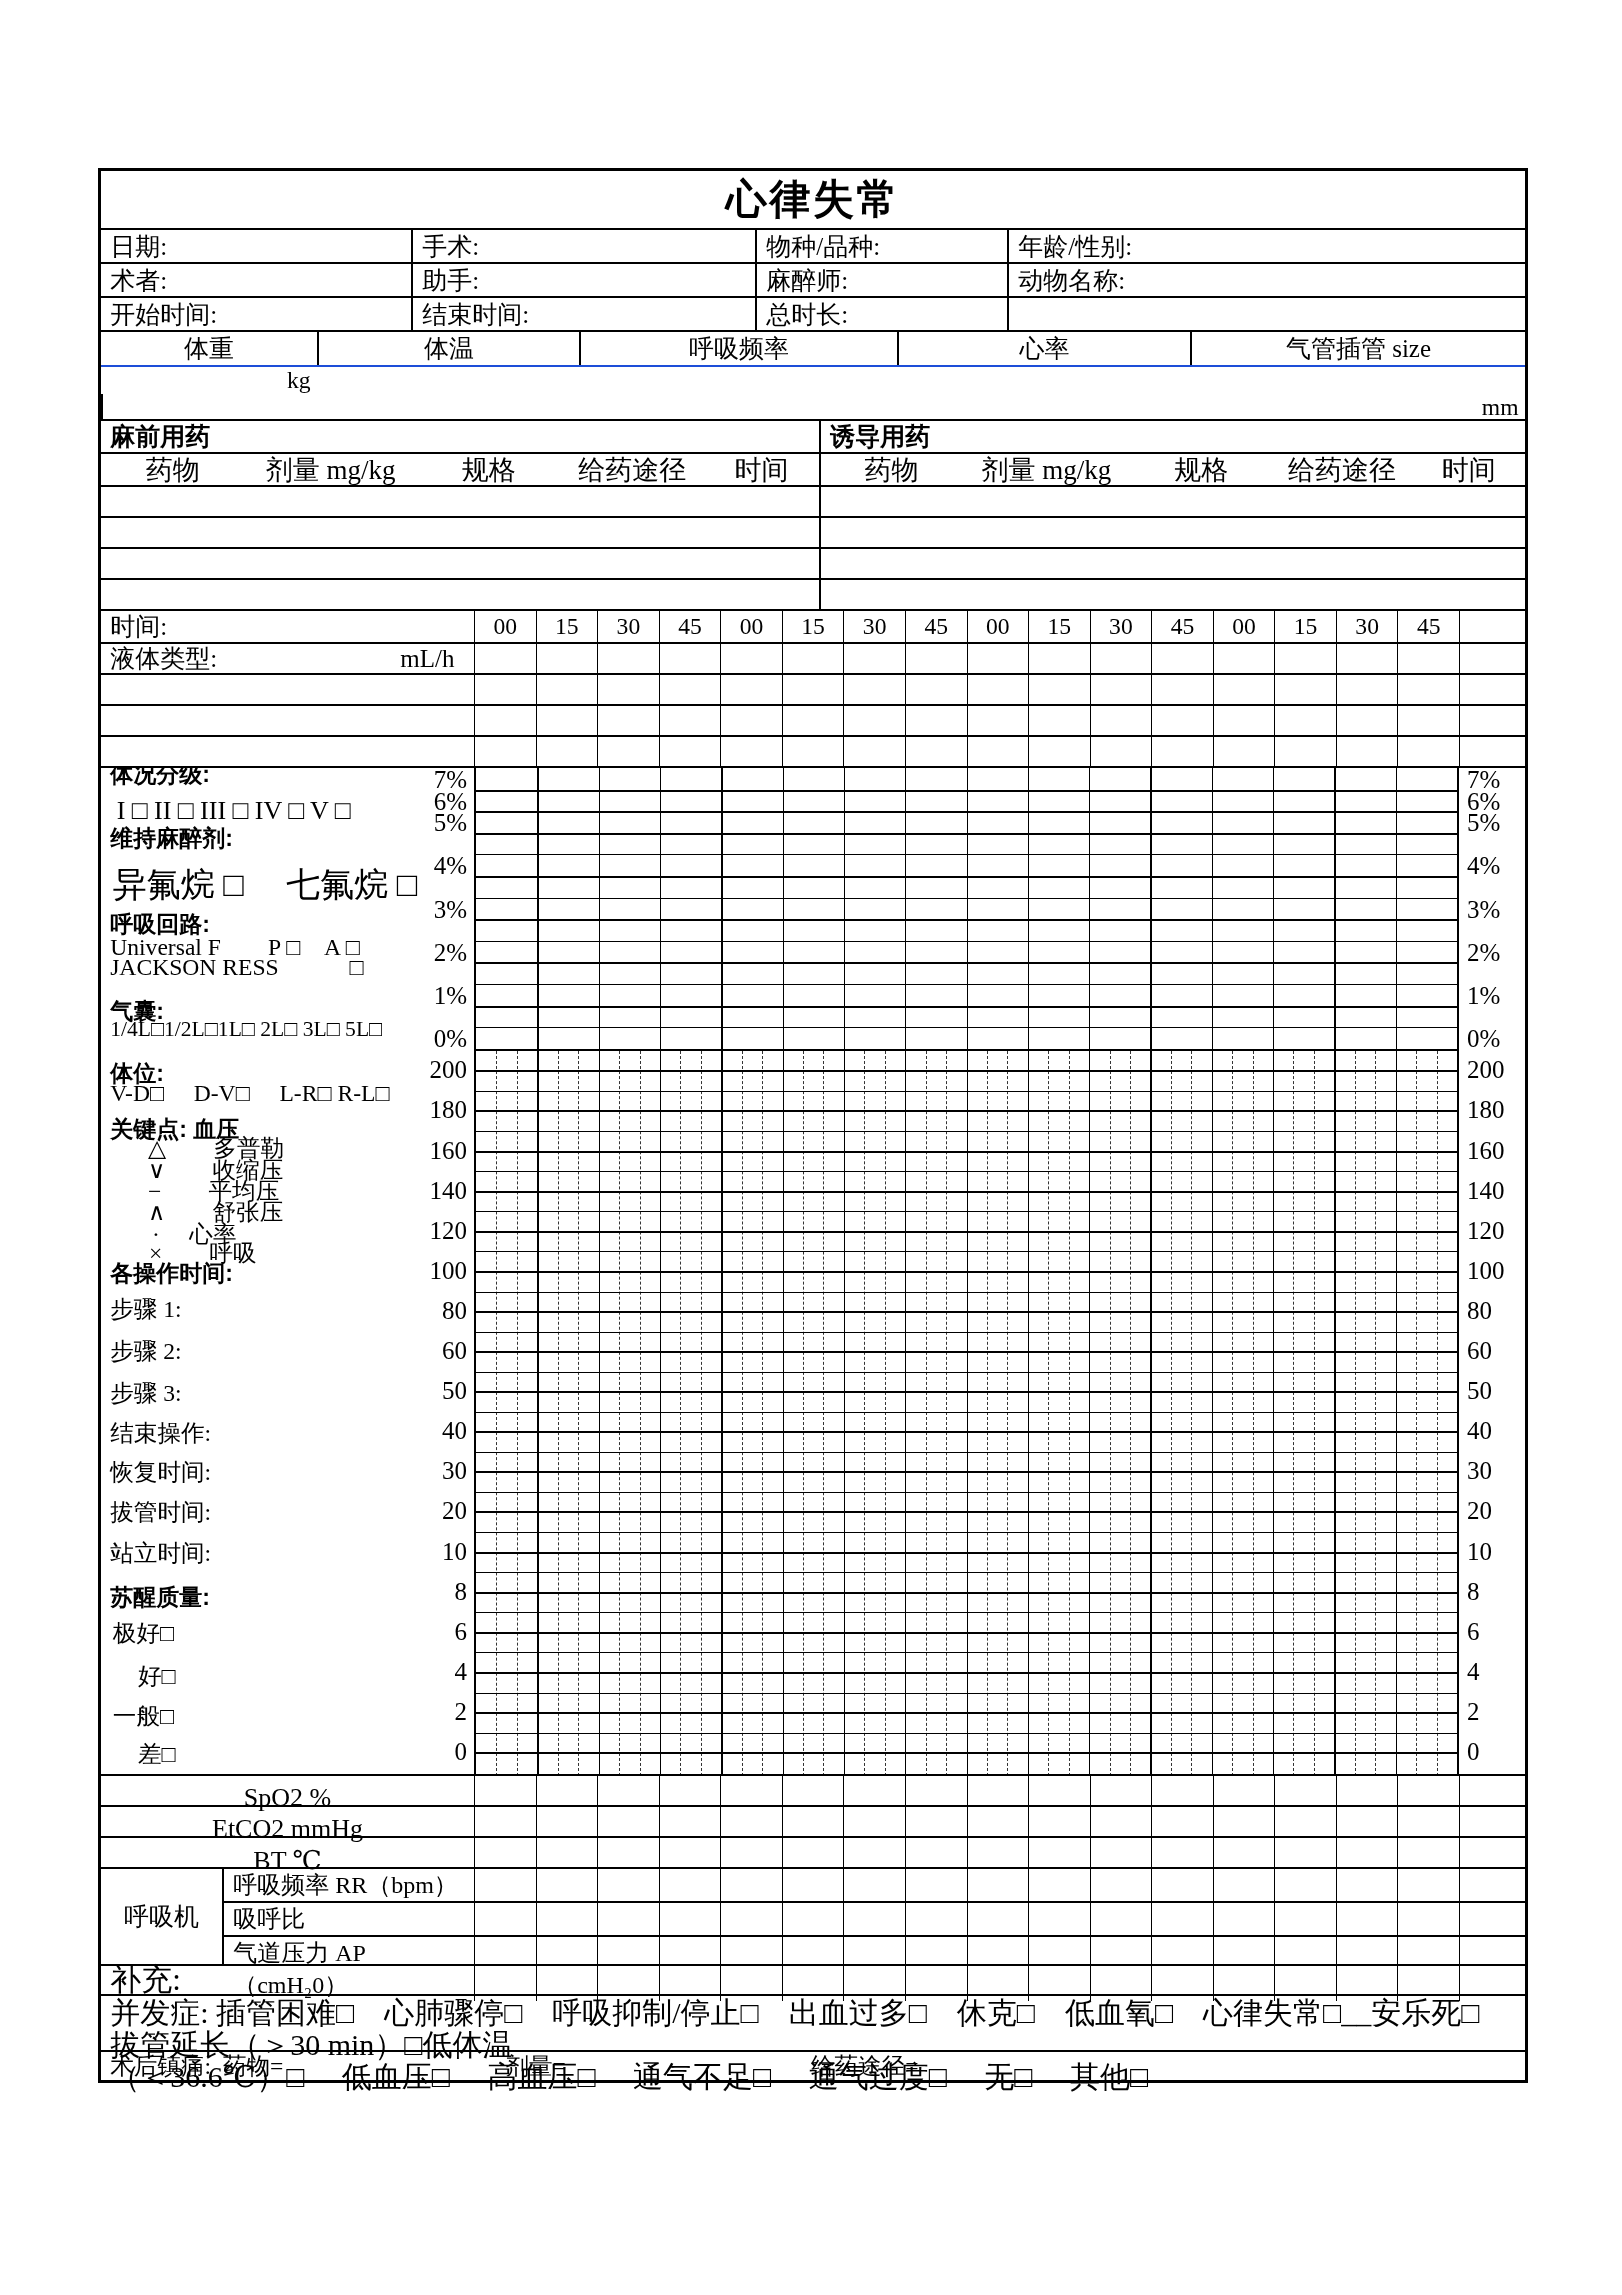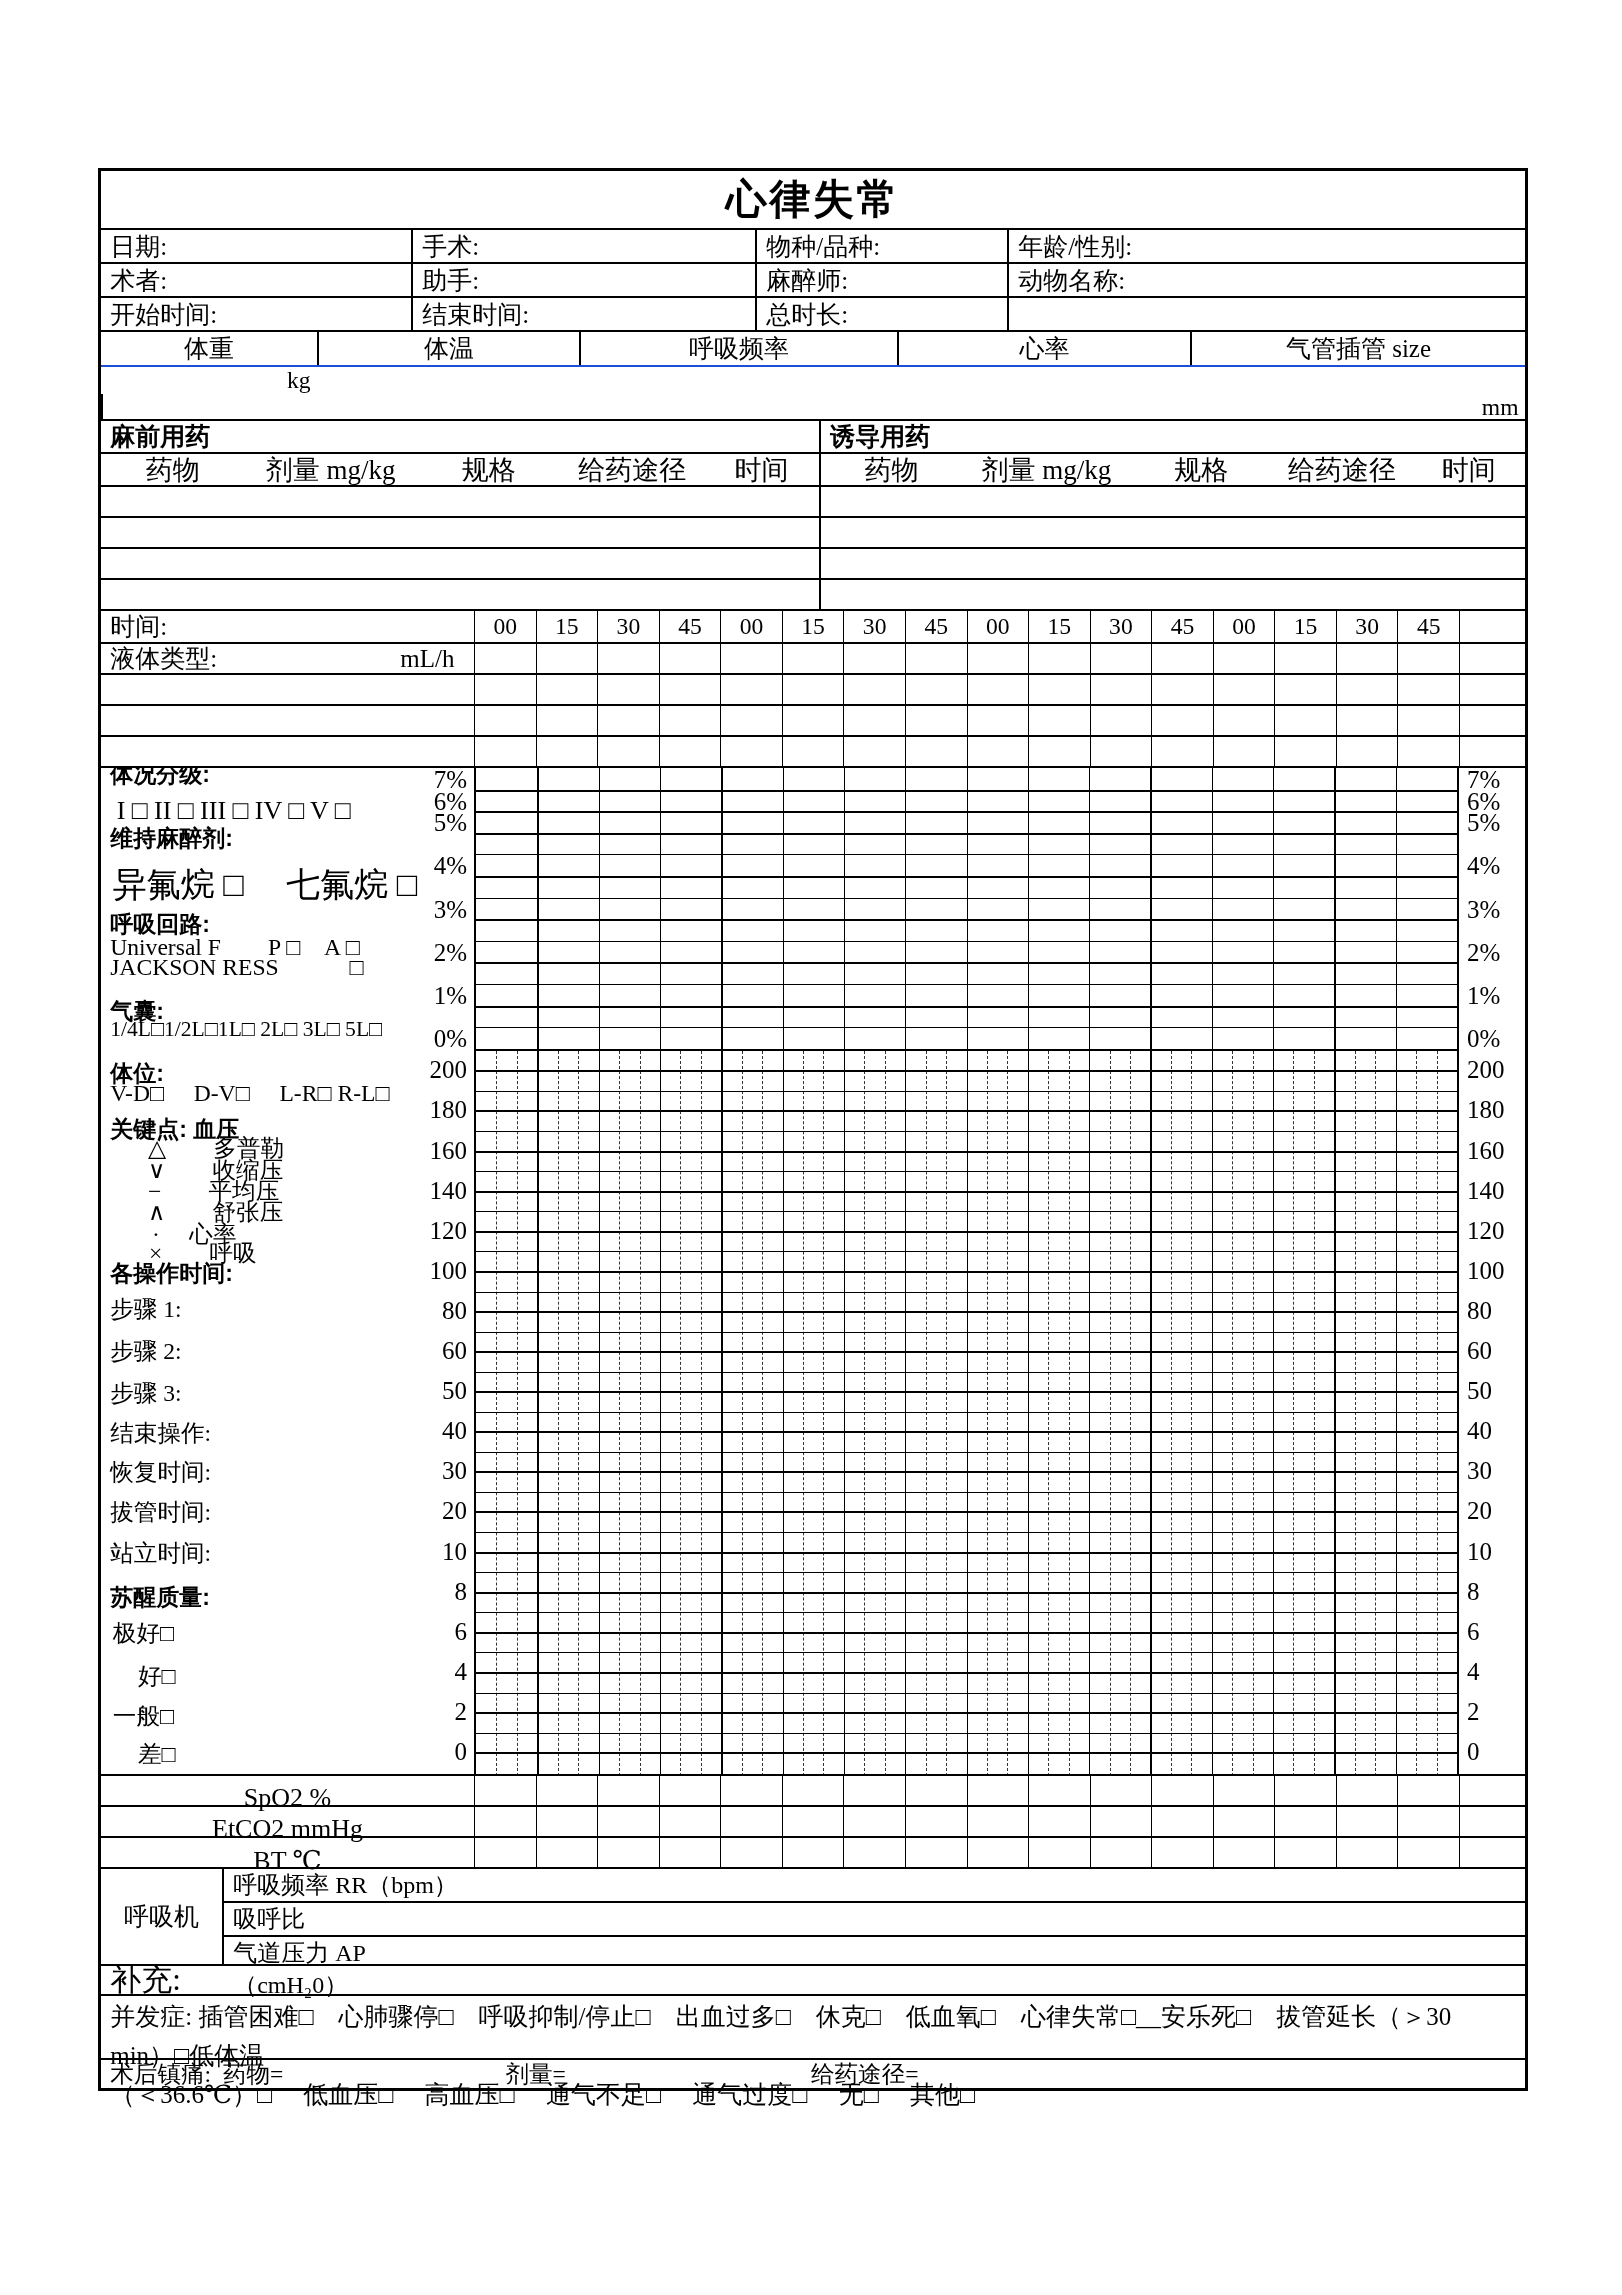--- a/index.html
+++ b/index.html
@@ -65,27 +65,27 @@
   .scale-lab { position:absolute; width:79px; text-align:right; font-size:25px; line-height:27.5px; }
   .scale-lab.right { text-align:left; width:72px; }
   .sb { position:absolute; font-size:23.6px; line-height:29px; white-space:nowrap; }
   .sb.bold { font-weight:bold; font-family:"Liberation Sans","DejaVu Sans",sans-serif; font-size:23px; }
   .sb.big { font-size:34px; line-height:39px; }
 
   
   .vent { display:flex; height:97px; border-top:2.6px solid #000; }
   .vent-left { width:121px; display:flex; align-items:center; justify-content:center; font-size:25px; }
   .vent-right { flex:1; border-left:2px solid #000; display:flex; flex-direction:column; }
-  .vrow { display:flex; flex:1; border-top:2px solid #000;align-items:center; }
+  .vrow { display:flex; flex:1; border-top:2px solid #000; }
   .vrow:first-child { border-top:none; }
   .vent-lab { width:250px; display:flex; align-items:center; padding-left:9.2px; font-size:24px; }
   .vrow .cells16 { width:985px; }
 
   .supp { height:30px; border-top:2.6px solid #000; display:flex; align-items:center; padding-left:9.2px; font-size:31px; }
-  .comp { height:64px; border-top:2.6px solid #000; padding:1.3px 6.5px 0 9.2px; font-size:25px; line-height:39px; }
+  .comp { height:56px; border-top:2.6px solid #000; padding:1.3px 6.5px 0 9.2px; font-size:30px; line-height:32px; }
   .anal { height:30px; border-top:2px solid #000; display:flex; align-items:center; font-size:23.6px; }
   .anal span { display:block; }
 </style>
 </head>
 <body>
 
 <div class="form">
 
   <div class="title-row">心律失常</div>
 

